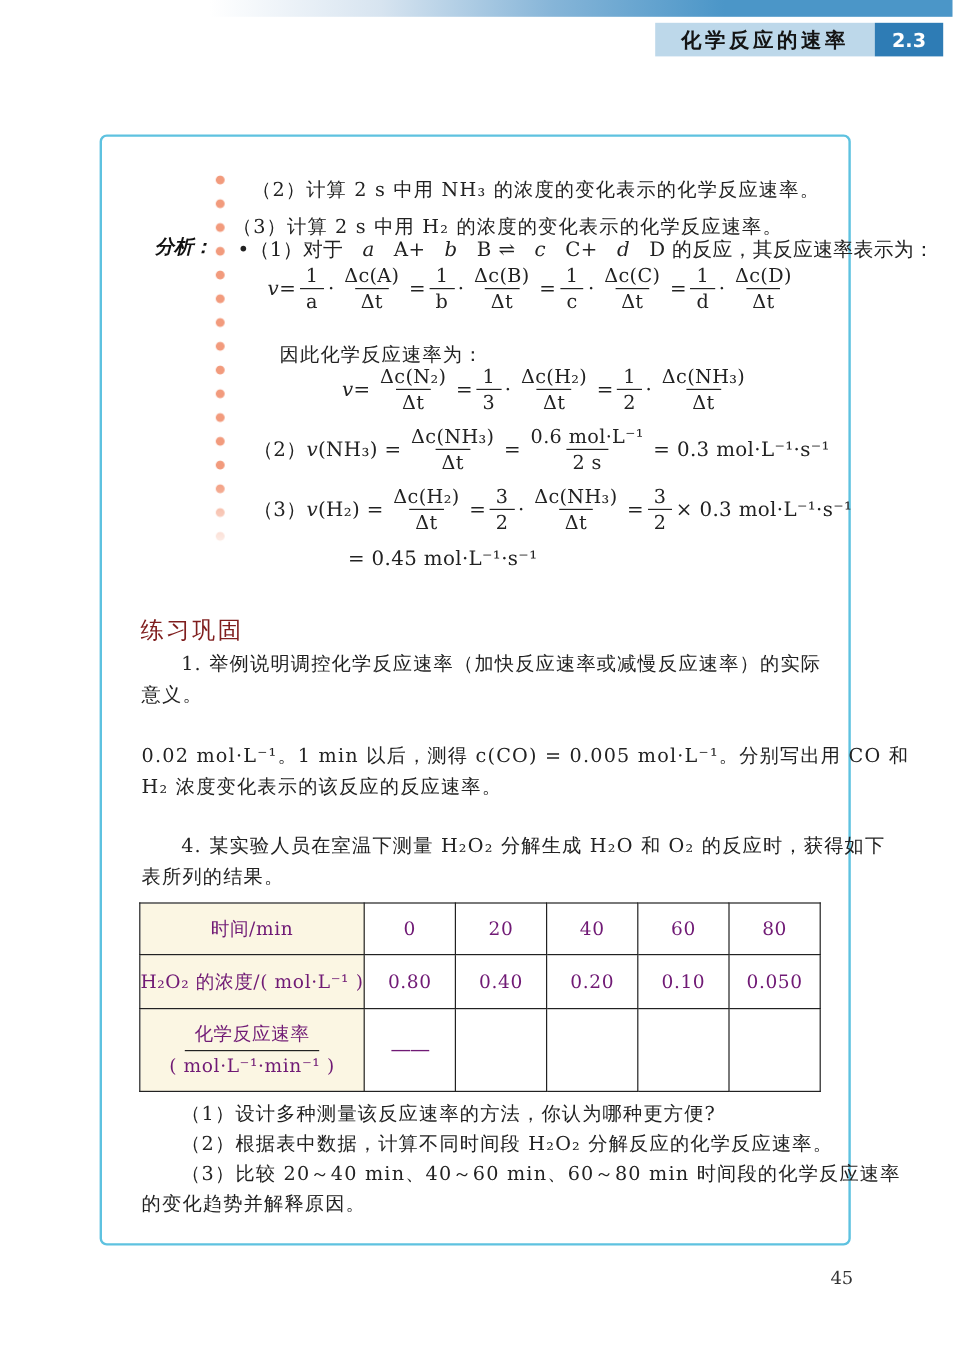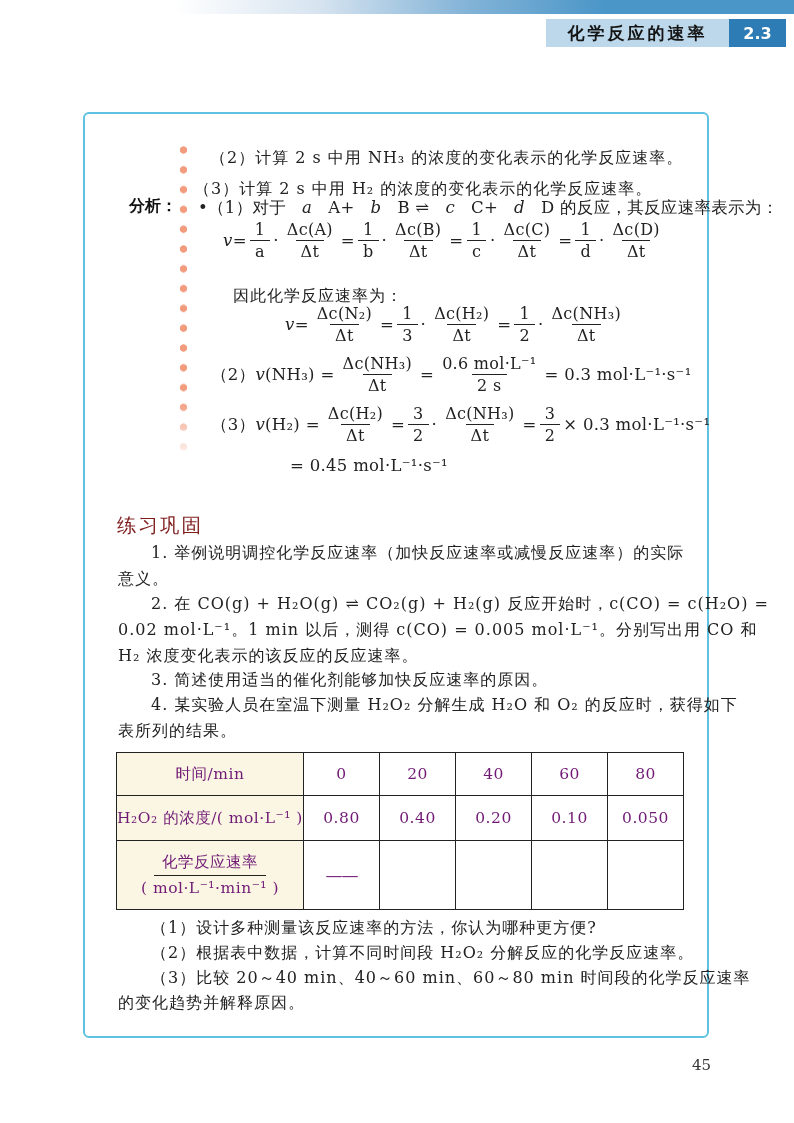--- a/index.html
+++ b/index.html
@@ -17,21 +17,21 @@
     width:57px;display:flex;align-items:center;justify-content:center;}
 
   
   .content-box{position:absolute;left:83px;top:112px;width:622px;height:922px;
     border:2px solid #5ec2e0;border-radius:6px;background:#ffffff;}
   .abs{position:absolute;white-space:nowrap;}
 
   
   .body-text{font-size:16px;letter-spacing:1px;line-height:24px;}
   .analysis-label{top:82px;left:44px;font-family:"DejaVu Sans","Liberation Sans",sans-serif;
-    font-weight:bold;font-size:16px;color:#111;}
+    font-weight:bold;font-size:16px;color:#111;font-style:italic;}
   .dotted-line{top:31px;left:94px;width:9px;height:318px;
     background-image:radial-gradient(circle at 4.5px 5px,#f29b7d 3.3px,rgba(242,155,125,0) 4px);
     background-size:9px 19.8px;background-repeat:repeat-y;
     -webkit-mask-image:linear-gradient(to bottom,#000 80%,rgba(0,0,0,0) 100%);
     mask-image:linear-gradient(to bottom,#000 80%,rgba(0,0,0,0) 100%);}
   .ln2{top:32px;left:125px;}
   .ln3{top:63px;left:109px;}
   .p1{top:82px;left:113px;gap:16px;}
 
   
@@ -221,24 +221,22 @@
         <span> × 0.3 mol·L⁻¹·s⁻¹</span>
       </div>
     <div class="abs eq eq5">
         <span>= 0.45 mol·L⁻¹·s⁻¹</span>
       </div>
 
     <h2 class="abs practice-heading">练习巩固</h2>
 
     <div class="abs body-text q1a">1. 举例说明调控化学反应速率（加快反应速率或减慢反应速率）的实际</div>
     <div class="abs body-text q1b">意义。</div>
-    <div class="abs body-text q2a">2. 在 CO(g) + H₂O(g) ⇌ CO₂(g) + H₂(g) 反应开始时，c(CO) = c(H₂O) =</div>
     <div class="abs body-text q2b">0.02 mol·L⁻¹。1 min 以后，测得 c(CO) = 0.005 mol·L⁻¹。分别写出用 CO 和</div>
     <div class="abs body-text q2c">H₂ 浓度变化表示的该反应的反应速率。</div>
-    <div class="abs body-text q3l">3. 简述使用适当的催化剂能够加快反应速率的原因。</div>
     <div class="abs body-text q4a">4. 某实验人员在室温下测量 H₂O₂ 分解生成 H₂O 和 O₂ 的反应时，获得如下</div>
     <div class="abs body-text q4b">表所列的结果。</div>
 
     <table class="abs data-table">
       <tbody>
           <tr class="row-time">
         <th>时间/min</th>
         <td>0</td>
         <td>20</td>
         <td>40</td>

